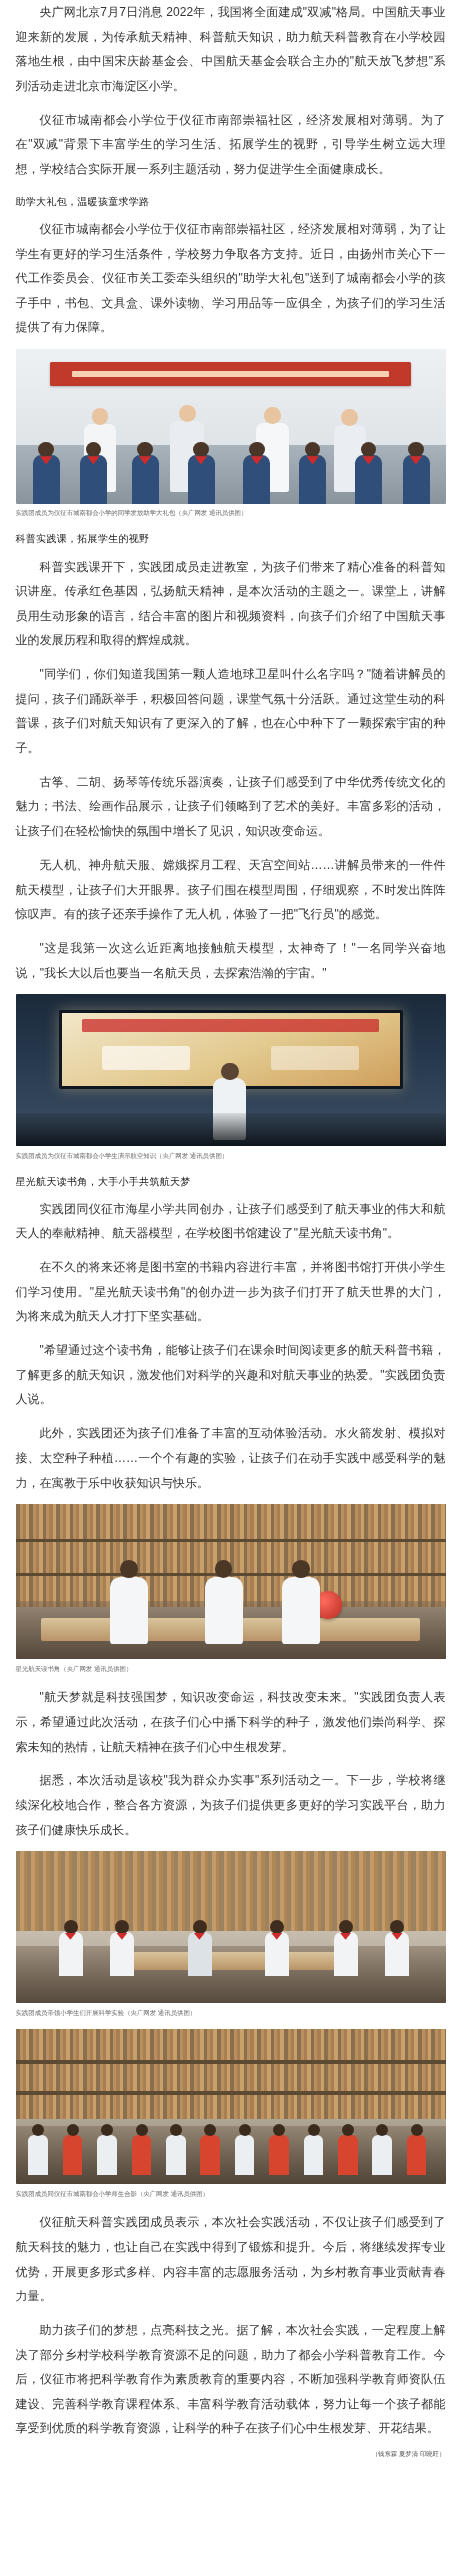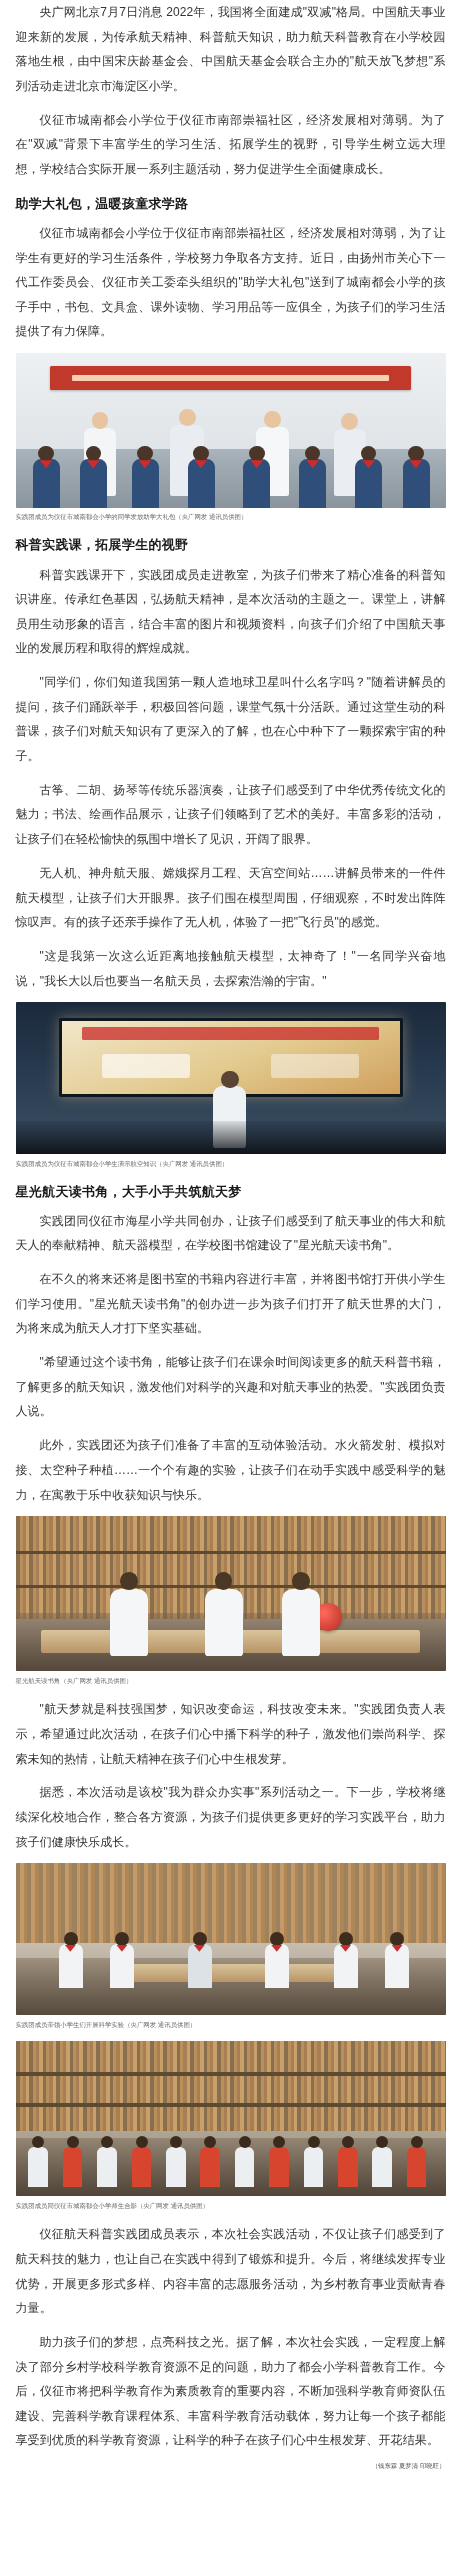--- a/index.html
+++ b/index.html
@@ -25,22 +25,22 @@
   p.body-text {
     font-size: 12px;
     line-height: 2.05;
     text-align: justify;
     margin: 0 0 9.3px 0;
     text-indent: 2em;
     color: #333333;
     letter-spacing: 0.1px;
   }
   h2.section-head {
-    font-size: 13px;
-    font-weight: bold;
+    font-size: 10px;
+    font-weight: normal;
     color: #1a1a1a;
     margin: 13.4px 0 8.2px 0;
     letter-spacing: 0.3px;
   }
   .photo-block {
     margin: 3.1px 0 4.1px 0;
   }
   .caption {
     font-size: 6.4px;
     color: #6b6b6b;
@@ -234,21 +234,21 @@
               <div class="scarf"></div>
             </div>
         </div>
       </div>
       <p class="caption">实践团成员为仪征市城南都会小学的同学发放助学大礼包（央广网发 通讯员供图）</p>
     </div>
 
     <h2 class="section-head">科普实践课，拓展学生的视野</h2>
     <p class="body-text">科普实践课开下，实践团成员走进教室，为孩子们带来了精心准备的科普知识讲座。传承红色基因，弘扬航天精神，是本次活动的主题之一。课堂上，讲解员用生动形象的语言，结合丰富的图片和视频资料，向孩子们介绍了中国航天事业的发展历程和取得的辉煌成就。</p>
     <p class="body-text">"同学们，你们知道我国第一颗人造地球卫星叫什么名字吗？"随着讲解员的提问，孩子们踊跃举手，积极回答问题，课堂气氛十分活跃。通过这堂生动的科普课，孩子们对航天知识有了更深入的了解，也在心中种下了一颗探索宇宙的种子。</p>
-    <p class="body-text">古筝、二胡、扬琴等传统乐器演奏，让孩子们感受到了中华优秀传统文化的魅力；书法、绘画作品展示，让孩子们领略到了艺术的美好。丰富多彩的活动，让孩子们在轻松愉快的氛围中增长了见识，开阔了眼界。</p>
+    <p class="body-text">古筝、二胡、扬琴等传统乐器演奏，让孩子们感受到了中华优秀传统文化的魅力；书法、绘画作品展示，让孩子们领略到了艺术的美好。丰富多彩的活动，让孩子们在轻松愉快的氛围中增长了见识，知识改变命运。</p>
     <p class="body-text">无人机、神舟航天服、嫦娥探月工程、天宫空间站……讲解员带来的一件件航天模型，让孩子们大开眼界。孩子们围在模型周围，仔细观察，不时发出阵阵惊叹声。有的孩子还亲手操作了无人机，体验了一把"飞行员"的感觉。</p>
     <p class="body-text">"这是我第一次这么近距离地接触航天模型，太神奇了！"一名同学兴奋地说，"我长大以后也要当一名航天员，去探索浩瀚的宇宙。"</p>
 
     <div class="photo-block">
       <div class="photo ph-2">
         <div class="stage-screen screen-shapes">
           <div class="screen-title"></div>
         </div>
         <div class="speaker">
             <div class="h"></div>

